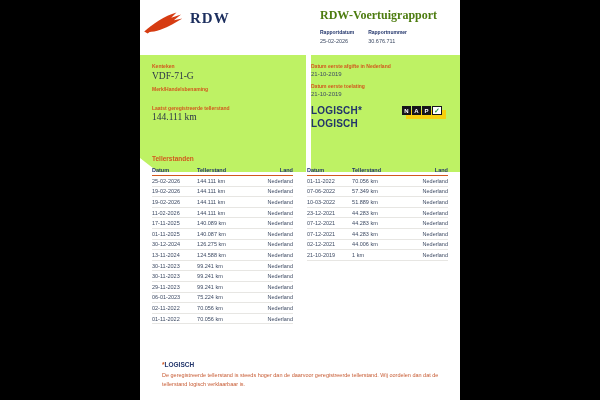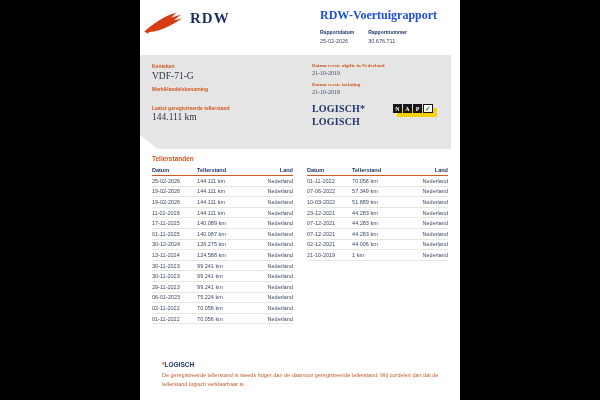--- a/index.html
+++ b/index.html
@@ -5,30 +5,30 @@
   * { margin:0; padding:0; box-sizing:border-box; }
   html,body { width:600px; height:400px; background:#000; overflow:hidden;
               font-family:"Liberation Sans", sans-serif; }
   .page { position:absolute; left:140px; top:0; width:320px; height:400px; background:#ffffff; }
 
   
   .logo-svg { position:absolute; left:3px; top:5px; width:42px; height:32px; }
   .logo-text { position:absolute; left:50px; top:10px; font-family:"Liberation Serif", serif;
                font-weight:bold; font-size:15px; color:#1c2e5e; letter-spacing:1px; }
   .report-title { position:absolute; left:180px; top:8px; font-family:"Liberation Serif", serif;
-                  font-weight:bold; font-size:12px; color:#1d4ed8; }
+                  font-weight:bold; font-size:12px; color:#4d7c0f; }
   .report-meta { position:absolute; left:180px; top:29px; display:flex; gap:14px; }
   .meta-label { font-size:5px; font-weight:bold; color:#22356b; }
   .meta-value { font-size:5.5px; color:#3d4a63; margin-top:2.5px; }
 
   
-  .panel { position:absolute; top:55px; background:#e5e5e5; height:94px; }
+  .panel { position:absolute; top:55px; background:#bef264; height:117px; }
   .panel-left { left:0; width:166px; padding:8px 10px 0 12px;
      clip-path: polygon(0 0, 100% 0, 100% 100%, 18px 100%, 0 calc(100% - 14px)); }
-  .panel-right { left:162px; width:149px; padding:8px 10px 0 10px;font-family:Liberation Serif, serif; }
+  .panel-right { left:171px; width:149px; padding:8px 10px 0 0; }
   .f-label { font-size:5px; font-weight:bold; color:#d2571e; }
   .f-value-lg { font-family:"Liberation Serif", serif; font-size:9.5px; color:#2b3348; margin:1.5px 0 5px 0; }
   .f-value-sm { font-size:6px; color:#3d4a63; margin:2px 0 6px 0; }
   .mt { margin-top:13px; }
   .oordeel-row { margin-top:7px; display:flex; justify-content:space-between; align-items:flex-start; padding-right:8px; }
   .oordeel-text { font-size:10px; font-weight:bold; color:#22356b; line-height:1.3; letter-spacing:0.2px; }
   .nap { position:relative; display:flex; margin-top:2px; }
   .nap::after { content:""; position:absolute; left:4px; top:4px; width:100%; height:100%;
                 background:#f6d10e; z-index:0; }
   .nap-box { position:relative; z-index:1; width:9px; height:9px; background:#15151a; color:#fff;

